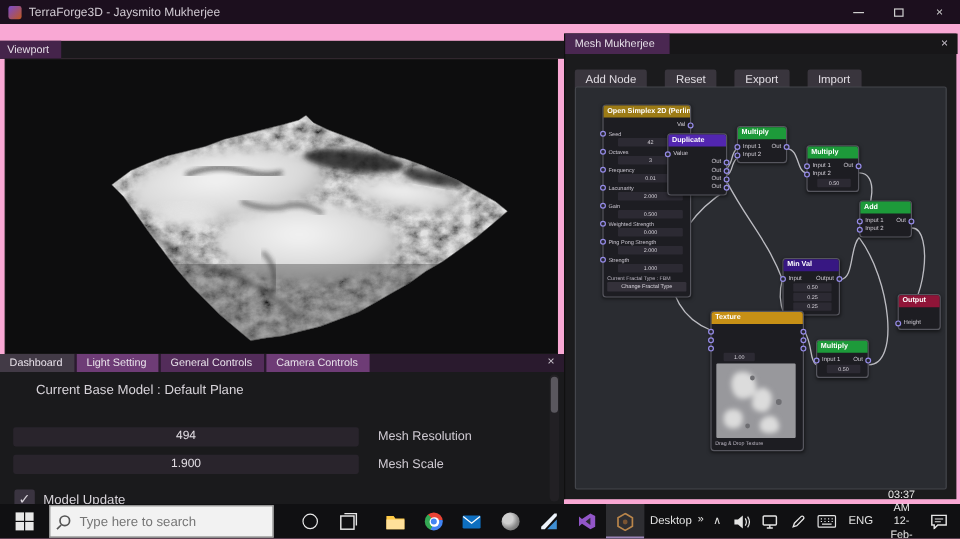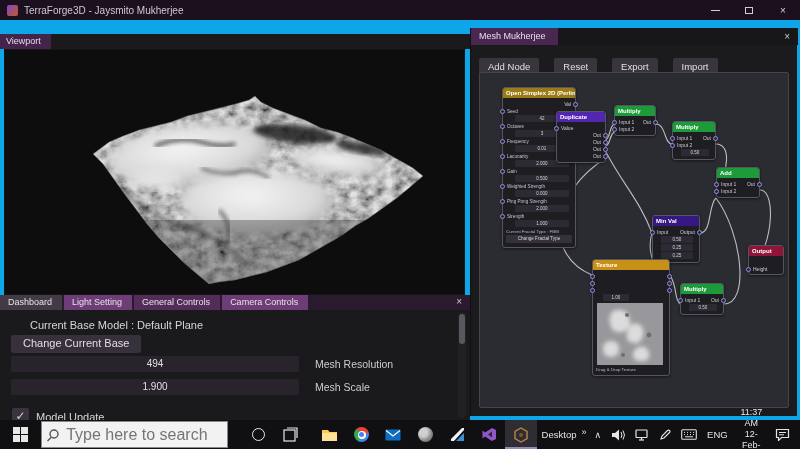--- a/index.html
+++ b/index.html
@@ -1,17 +1,17 @@
 <!DOCTYPE html>
 <html><head>
 <meta charset="utf-8">
 <style>
   html,body{margin:0;padding:0;background:#000;}
   *{box-sizing:border-box;font-family:"Liberation Sans","DejaVu Sans",sans-serif;}
-  .screen{position:relative;width:800px;height:449px;overflow:hidden;background:#0ea5e9;color:#d6d2d8;}
+  .screen{position:relative;width:800px;height:449px;overflow:hidden;background:#f9a8d4;color:#d6d2d8;}
   .abs{position:absolute;}
   
   .titlebar{left:0;top:0;width:800px;height:20px;background:#1c0f1e;display:flex;align-items:center;}
   .appicon{width:11px;height:11px;margin:0 6px 0 7px;border-radius:2px;background:linear-gradient(135deg,#7a4ccf 0%,#c2571e 100%);}
   .apptitle{font-size:10px;color:#cfc9d1;}
   .wincontrols{margin-left:auto;display:flex;height:100%;}
   .winbtn{width:34px;height:100%;display:flex;align-items:center;justify-content:center;color:#cfcfcf;font-size:10px;}
   .minglyph{width:9px;height:1px;background:#cfcfcf;}
   .maxglyph{width:8px;height:7px;border:1px solid #cfcfcf;}
   
@@ -61,21 +61,21 @@
   .nfoot{font-size:4.4px;color:#bdb8c4;margin:2px 3px 1px 3px;white-space:nowrap;}
   .nfbtn{background:#34313a;border-radius:1px;font-size:4.6px;color:#d8d4dc;text-align:center;height:8px;line-height:8px;margin:0 3px 2px 3px;}
   .tex-preview{margin:2px 4px;width:66px;height:62px;background:#96969a;border-radius:1px;overflow:hidden;}
   .wires{position:absolute;left:0;top:0;pointer-events:none;}
   
   .taskbar{left:0;top:420px;width:800px;height:29px;background:#101012;display:flex;align-items:center;}
   .startbtn{width:44px;height:29px;display:flex;align-items:center;justify-content:center;}
   .startglyph{display:grid;grid-template-columns:7px 7px;grid-template-rows:7px 7px;gap:1px;}
   .startglyph span{background:#e8e8e8;}
   .searchbox{width:200px;height:27px;background:#f2f2f2;display:flex;align-items:center;border:1px solid #888;}
-  .searchbox input{border:none;background:transparent;outline:none;font-size:16px;color:#444;width:160px;}
+  .searchbox input{border:none;background:transparent;outline:none;font-size:11px;color:#444;width:160px;}
   .tb-ico{width:34px;height:29px;display:flex;align-items:center;justify-content:center;}
   .tb-ico.activeapp{background:#2e2e32;box-shadow:inset 0 -2px 0 #9b86b8;}
   .tray{margin-left:auto;display:flex;align-items:center;height:100%;}
   .traytxt{font-size:9.5px;color:#e4e4e4;padding:0 5px;}
   .trayglyph{font-size:9px;color:#e4e4e4;padding:0 5px;}
   .clock{font-size:9px;color:#e8e8e8;text-align:center;line-height:11px;padding:0 7px;}
   .trayico{padding:0 5px;display:flex;align-items:center;}
 </style>
 </head>
 <body>
@@ -152,21 +152,20 @@
 
   <div class="abs dash">
     <div class="dash-tabbar">
       <div class="dtab active">Dashboard</div>
       <div class="dtab purple">Light Setting</div>
       <div class="dtab darkpurple">General Controls</div>
       <div class="dtab purple">Camera Controls</div>
       <div class="panel-close">×</div>
     </div>
     <div class="dash-text">Current Base Model : Default Plane</div>
-    <div class="dash-btn">Change Current Base</div>
     <div class="field" style="top:61px;">494</div>
     <div class="fieldlabel" style="top:63px;">Mesh Resolution</div>
     <div class="field" style="top:84px;">1.900</div>
     <div class="fieldlabel" style="top:86px;">Mesh Scale</div>
     <div class="checkbox"><span>✓</span></div>
     <div class="checklabel">Model Update</div>
     <div class="dash-scroll">
         <div class="dash-thumb"></div>
       </div>
   </div>
@@ -506,21 +505,21 @@
           </svg>
       </span>
       <span class="trayico">
         <svg width="16" height="11" viewBox="0 0 16 11">
             <rect x="0.7" y="0.7" width="14.6" height="9.6" rx="1" fill="none" stroke="#e4e4e4" stroke-width="1.1"></rect>
             <path d="M3,3.4 h1 M6,3.4 h1 M9,3.4 h1 M12,3.4 h1 M3,5.6 h1 M6,5.6 h1 M9,5.6 h1 M12,5.6 h1 M4,7.8 h8" stroke="#e4e4e4" stroke-width="1"></path>
           </svg>
       </span>
       <span class="traytxt">ENG</span>
       <div class="clock">
-        <div>11:37 AM</div>
+        <div>03:37 AM</div>
         <div>12-Feb-22</div>
       </div>
       <span class="trayico" style="padding-right:10px;">
         <svg width="15" height="13" viewBox="0 0 15 13">
             <path d="M1.5,1.5 h12 v8 h-7 l-3,3 v-3 h-2 z" fill="none" stroke="#e4e4e4" stroke-width="1.2"></path>
             <path d="M4,4.5 h7 M4,6.8 h5" stroke="#e4e4e4" stroke-width="1"></path>
           </svg>
       </span>
     </div>
   </div>

